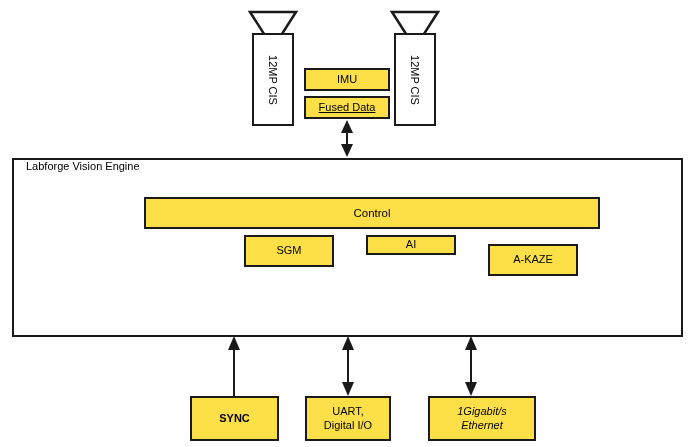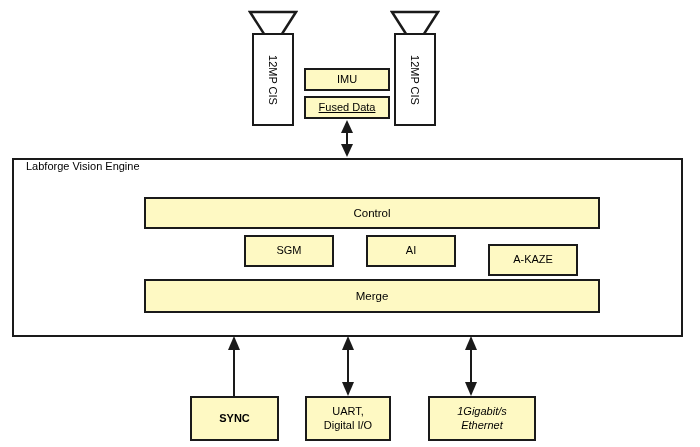--- a/index.html
+++ b/index.html
@@ -14,21 +14,21 @@
   #canvas {
     position: relative;
     width: 700px;
     height: 447px;
     background: #ffffff;
     overflow: hidden;
   }
   .box {
     position: absolute;
     box-sizing: border-box;
-    background: #fef9c3;
+    background: #fde047;
     border: 2px solid #1a1a1a;
     display: flex;
     align-items: center;
     justify-content: center;
     text-align: center;
     font-size: 11px;
     line-height: 1.25;
     color: #000000;
     white-space: pre-line;
   }
@@ -108,25 +108,24 @@
 
   <div id="engine-container" style="left:12px; top:158px; width:671px; height:179px;">
     <div id="engine-title">Labforge Vision Engine</div>
   </div>
 
   <div class="box wide-label" style="left:122px; top:197px; width:456px; height:32px;">Control</div>
 
 
   <div class="box" style="left:244px; top:235px; width:90px; height:32px;">SGM</div>
 
-  <div class="box" style="left:366px; top:235px; width:90px; height:32px;">AI</div>
+  <div class="box" style="left:366px; top:235px; width:90px; height:20px;">AI</div>
 
   <div class="box" style="left:488px; top:244px; width:90px; height:32px;">A-KAZE</div>
 
-  <div class="box wide-label" style="left:122px; top:279px; width:456px; height:34px;">Merge</div>
 
   <div class="box" style="left:190px; top:396px; width:89px; height:45px;font-weight:bold;">SYNC</div>
 
   <div class="box" style="left:305px; top:396px; width:86px; height:45px;">UART,
 Digital I/O</div>
 
   <div class="box" style="left:428px; top:396px; width:108px; height:45px;font-style:italic;">1Gigabit/s
 Ethernet</div>
 
   <svg class="arrow-layer" viewBox="0 0 700 447">

